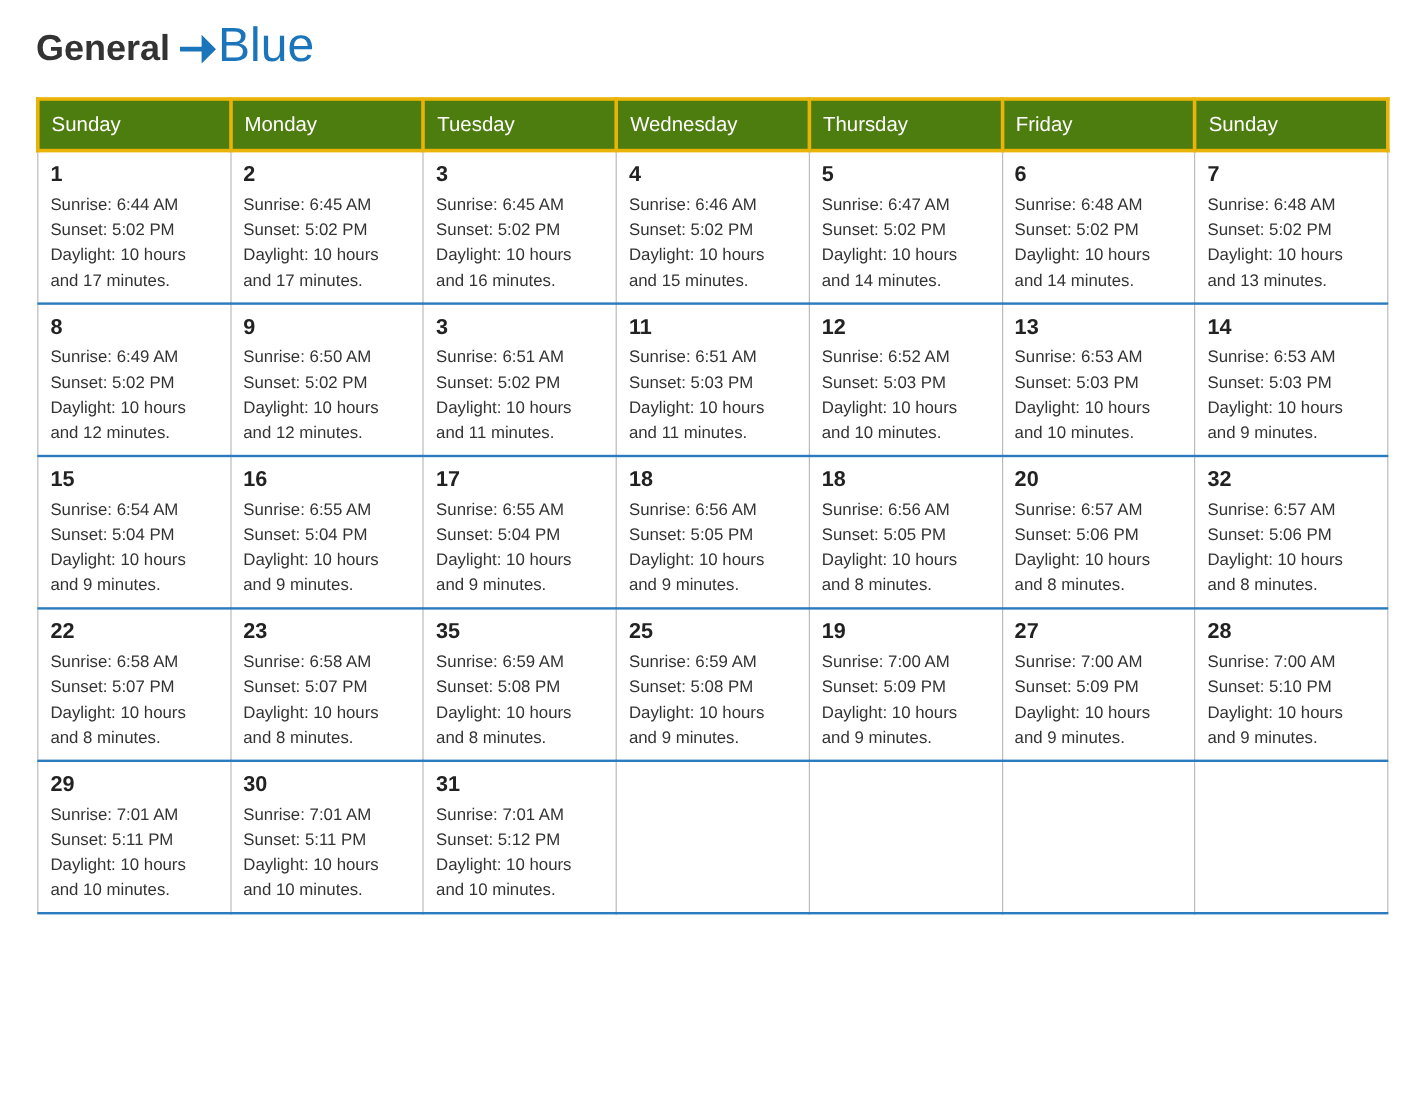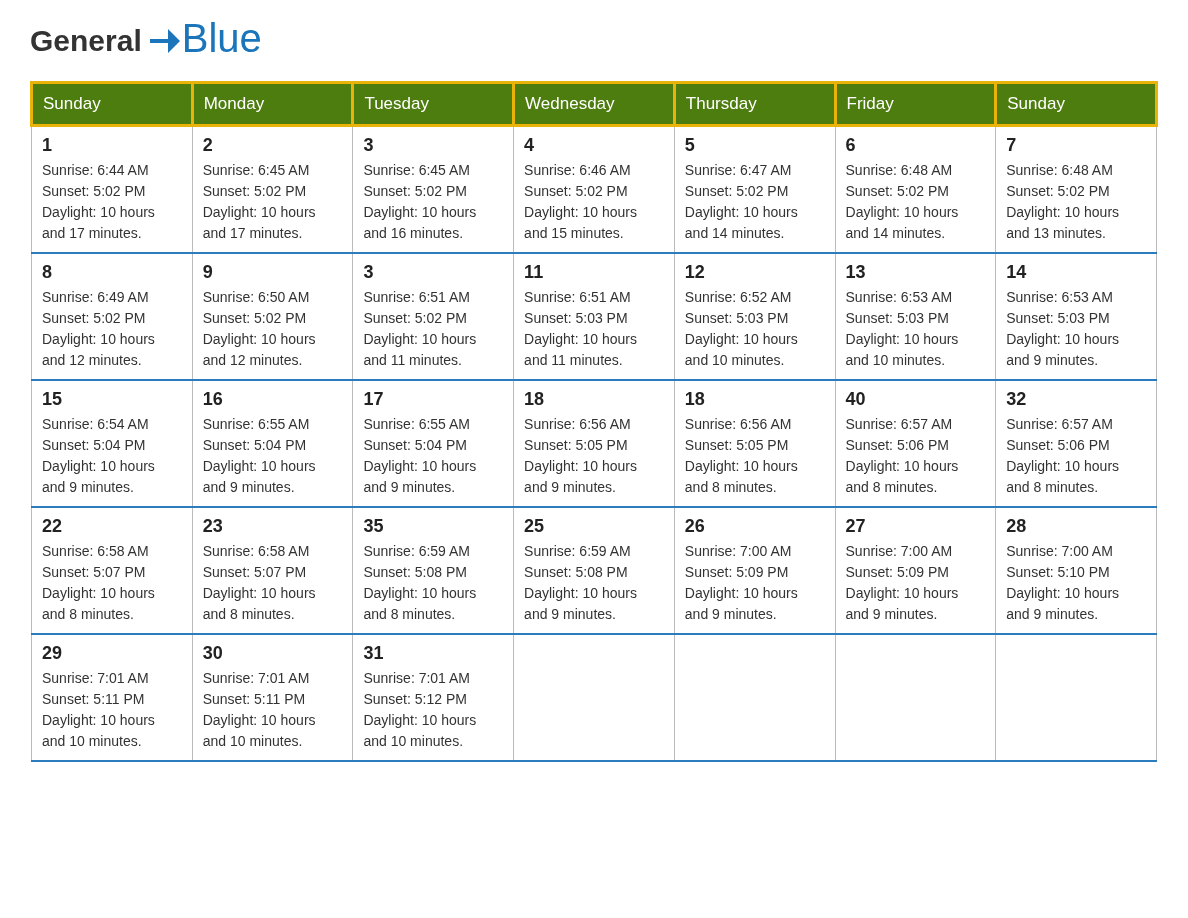--- a/index.html
+++ b/index.html
@@ -279,21 +279,21 @@
         <td>
         <span class="day-num">18</span>
         <div class="day-info">
           Sunrise: 6:56 AM<br>
           Sunset: 5:05 PM<br>
           Daylight: 10 hours<br>
           and 8 minutes.
         </div>
       </td>
         <td>
-        <span class="day-num">40</span>
+        <span class="day-num">20</span>
         <div class="day-info">
           Sunrise: 6:57 AM<br>
           Sunset: 5:06 PM<br>
           Daylight: 10 hours<br>
           and 8 minutes.
         </div>
       </td>
         <td>
         <span class="day-num">32</span>
         <div class="day-info">
@@ -335,21 +335,21 @@
         <td>
         <span class="day-num">25</span>
         <div class="day-info">
           Sunrise: 6:59 AM<br>
           Sunset: 5:08 PM<br>
           Daylight: 10 hours<br>
           and 9 minutes.
         </div>
       </td>
         <td>
-        <span class="day-num">26</span>
+        <span class="day-num">19</span>
         <div class="day-info">
           Sunrise: 7:00 AM<br>
           Sunset: 5:09 PM<br>
           Daylight: 10 hours<br>
           and 9 minutes.
         </div>
       </td>
         <td>
         <span class="day-num">27</span>
         <div class="day-info">

